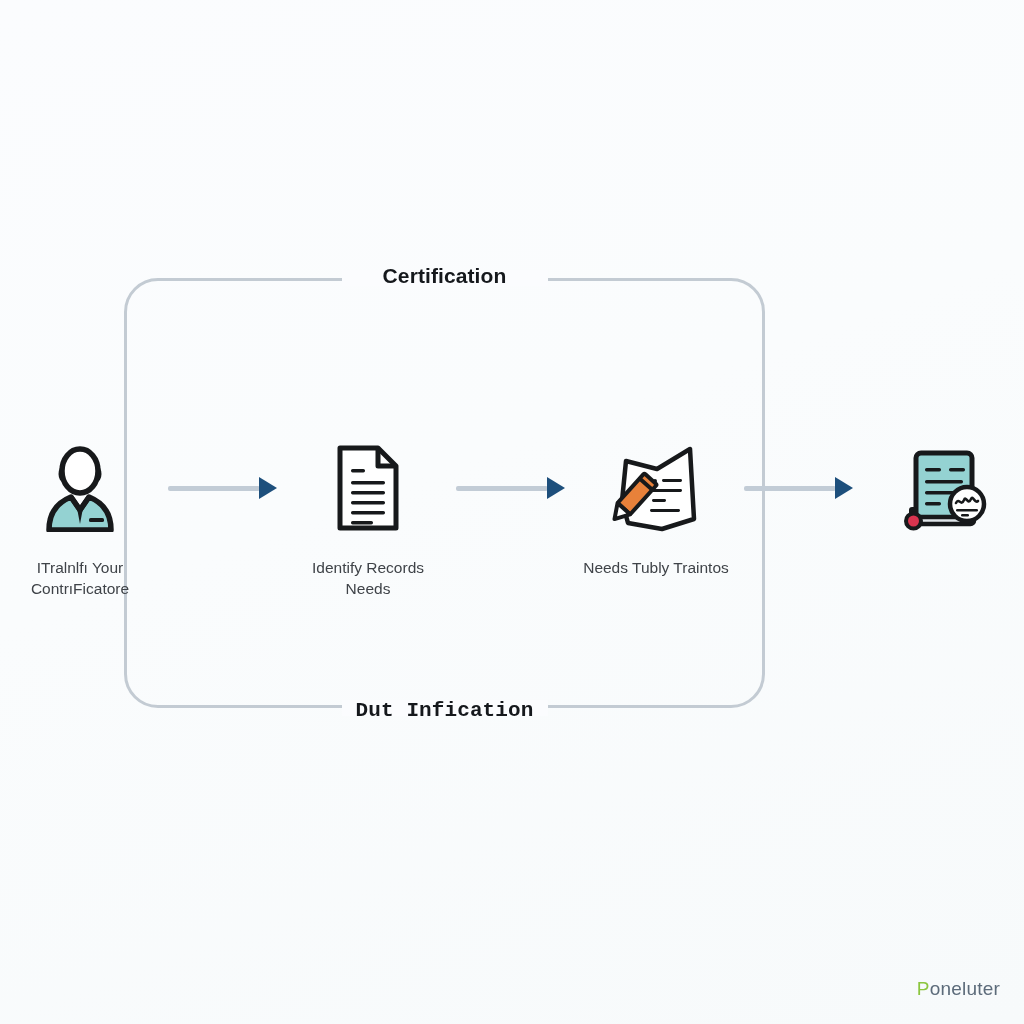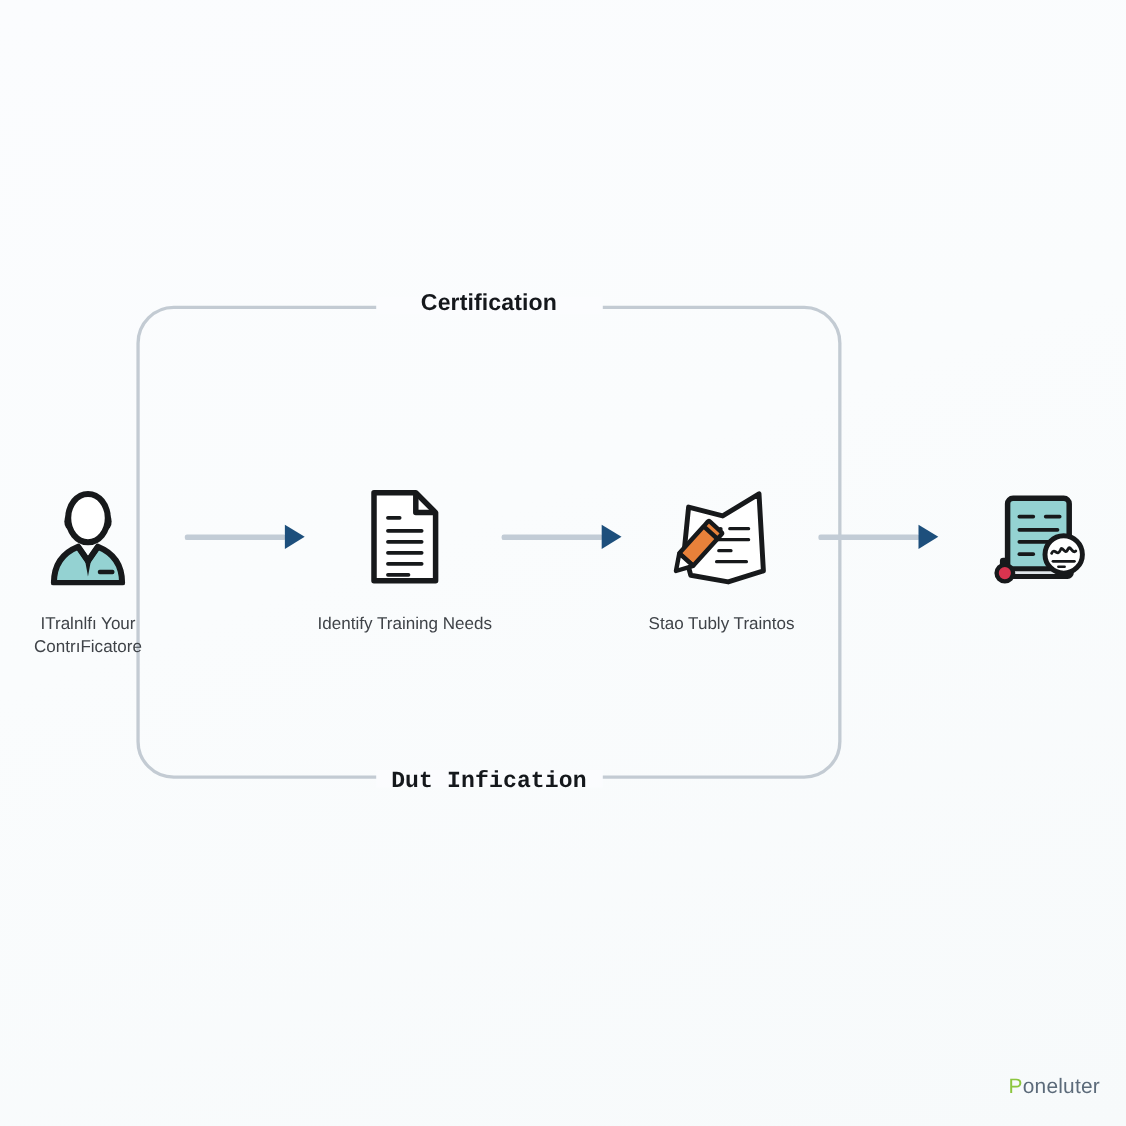--- a/index.html
+++ b/index.html
@@ -191,21 +191,21 @@
         <path d="M8 6 H46 L64 24 V86 H8 Z" fill="#ffffff" stroke="#17191b" stroke-width="5" stroke-linejoin="round"></path>
         <path d="M46 6 V24 H64" fill="none" stroke="#17191b" stroke-width="5" stroke-linejoin="round"></path>
         <rect x="19" y="27" width="14" height="3.4" rx="1.6" fill="#17191b"></rect>
         <rect x="19" y="39" width="34" height="3.4" rx="1.6" fill="#17191b"></rect>
         <rect x="19" y="49" width="34" height="3.4" rx="1.6" fill="#17191b"></rect>
         <rect x="19" y="59" width="34" height="3.4" rx="1.6" fill="#17191b"></rect>
         <rect x="19" y="69" width="34" height="3.4" rx="1.6" fill="#17191b"></rect>
         <rect x="19" y="79" width="22" height="3.4" rx="1.6" fill="#17191b"></rect>
       </svg>
     </div>
-    <div class="step-label">Identify Training Needs</div>
+    <div class="step-label">Identify Records Needs</div>
   </div>
 
   <div class="arrow">
     <div class="arrow-body">
       <div class="arrow-line"></div>
       <div class="arrow-head"></div>
     </div>
   </div>
 
   <div class="step">
@@ -222,21 +222,21 @@
         <rect x="42" y="58" width="14" height="3" rx="1.4" fill="#17191b"></rect>
         <rect x="40" y="68" width="30" height="3" rx="1.4" fill="#17191b"></rect>
 
         <g transform="rotate(42 30 58)">
           <rect x="16" y="42" width="17" height="34" rx="1.5" fill="#e8813a" stroke="#17191b" stroke-width="4"></rect>
           <path d="M16 76 L24.5 90 L33 76 Z" fill="#ffffff" stroke="#17191b" stroke-width="4" stroke-linejoin="round"></path>
           <rect x="16" y="36" width="17" height="7" rx="1.5" fill="#e8813a" stroke="#17191b" stroke-width="4"></rect>
         </g>
       </svg>
     </div>
-    <div class="step-label">Stao Tubly Traintos</div>
+    <div class="step-label">Needs Tubly Traintos</div>
   </div>
 
   <div class="arrow">
     <div class="arrow-body">
       <div class="arrow-line"></div>
       <div class="arrow-head"></div>
     </div>
   </div>
 
   <div class="step">

